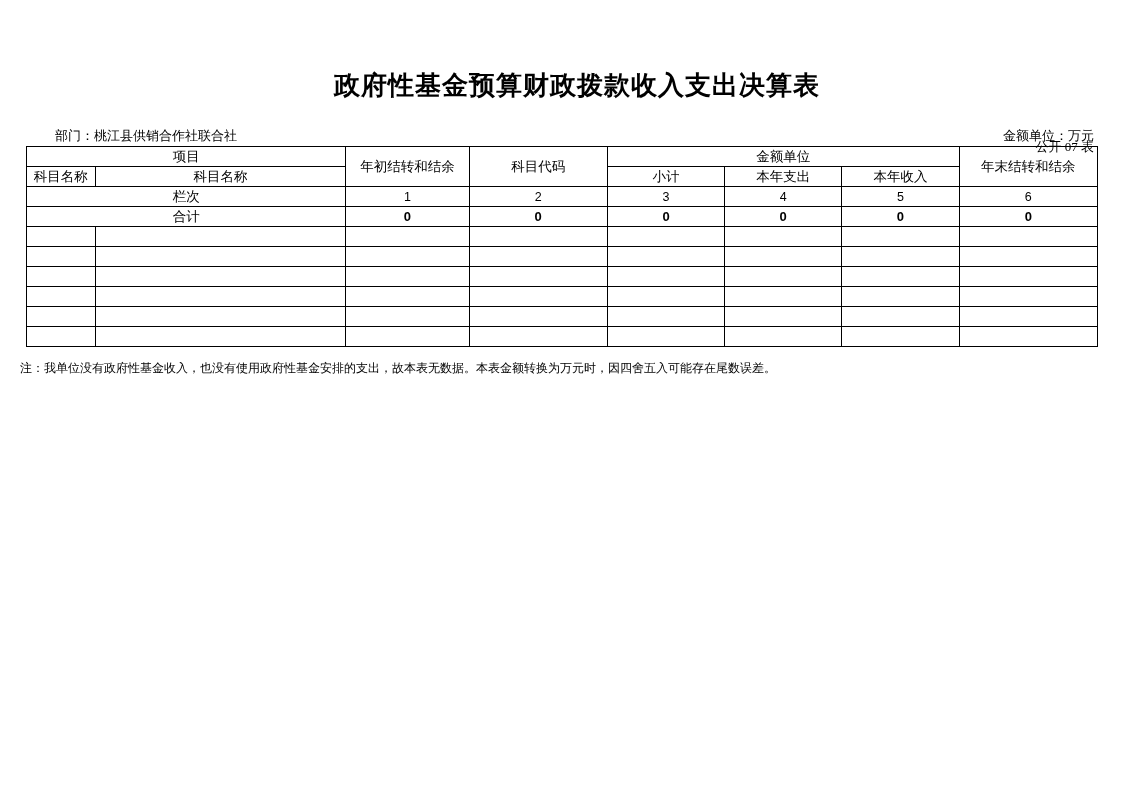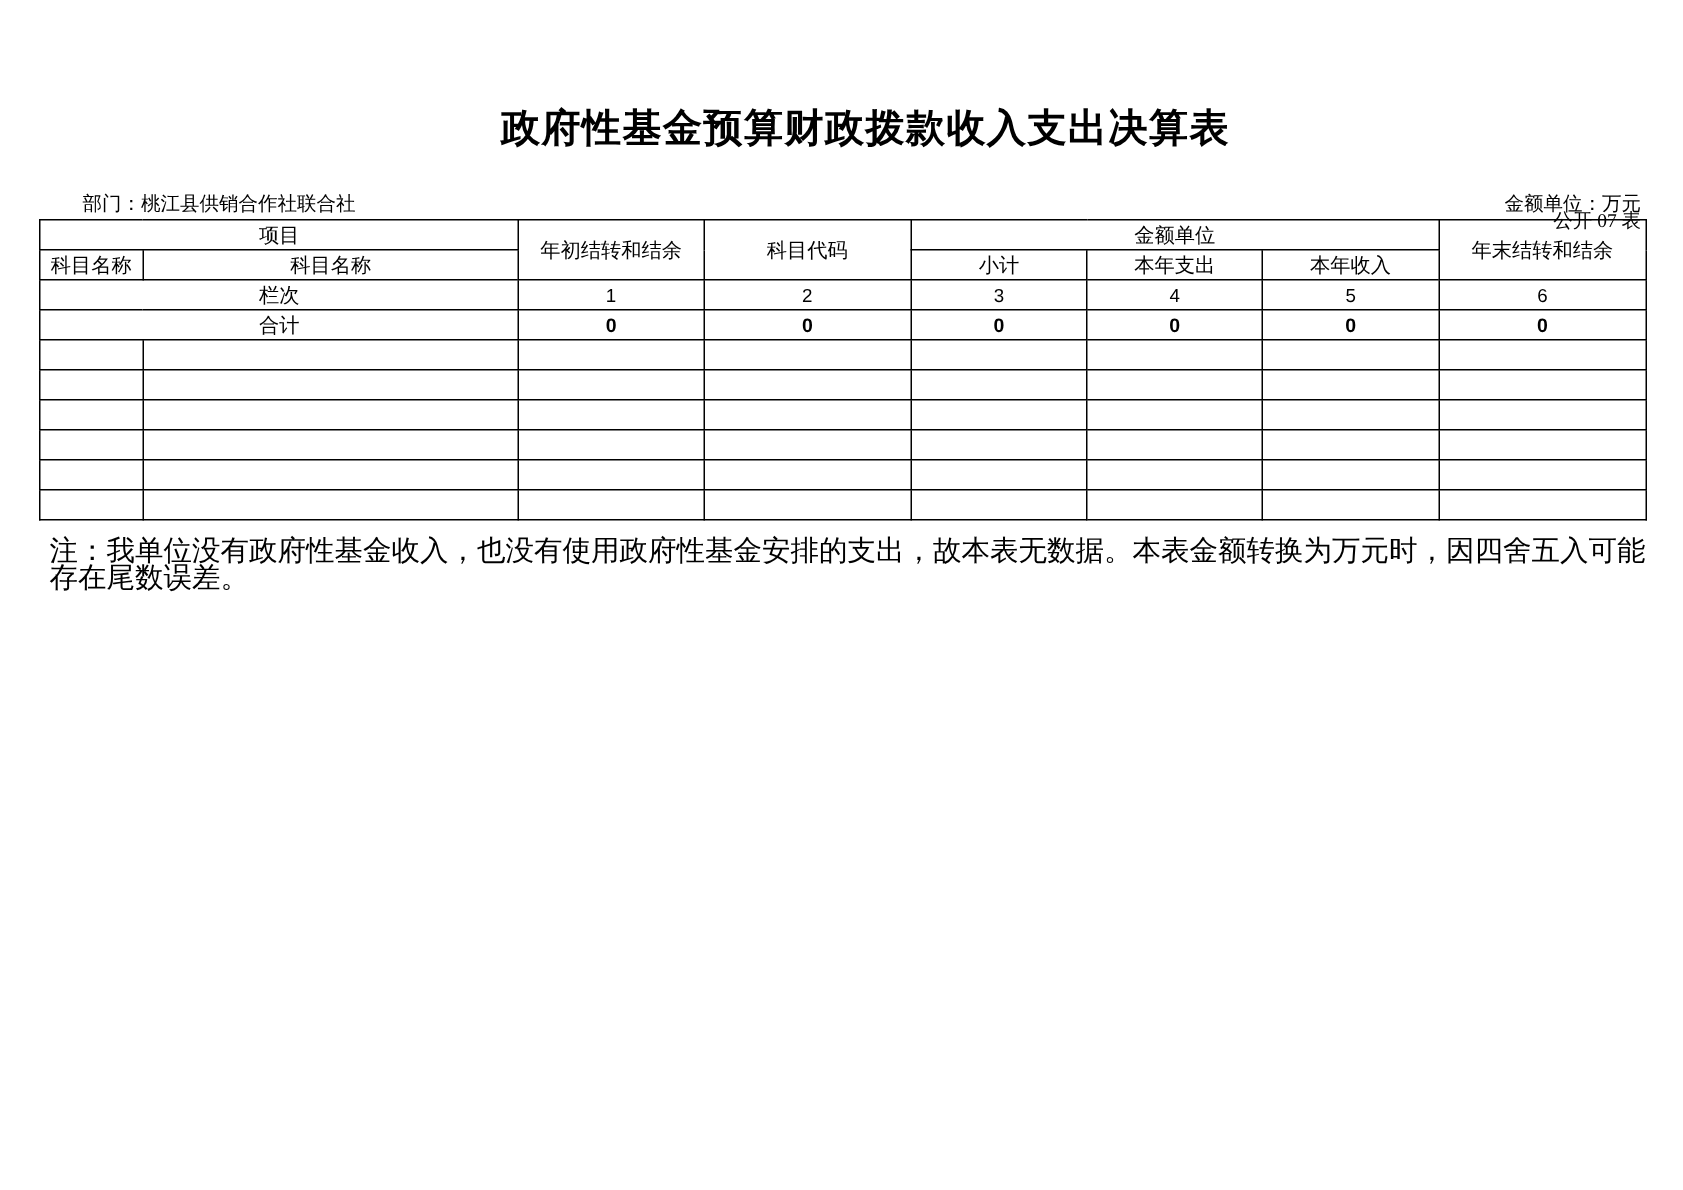--- a/index.html
+++ b/index.html
@@ -82,24 +82,24 @@
   }
   .cell-lane {
     font-family: "Liberation Sans", sans-serif;
     font-size: 12.5px;
   }
   .row-empty td {
     height: 22px;
   }
   .note {
     position: absolute;
-    left: 33px;
+    left: 20px;
     top: 359px;
     width: 1080px;
-    font-size: 19px;
+    font-size: 12px;
     line-height: 18px;
   }
 </style>
 </head>
 <body>
 
 <div class="page">
 
   <div class="doc-title">政府性基金预算财政拨款收入支出决算表</div>
 

